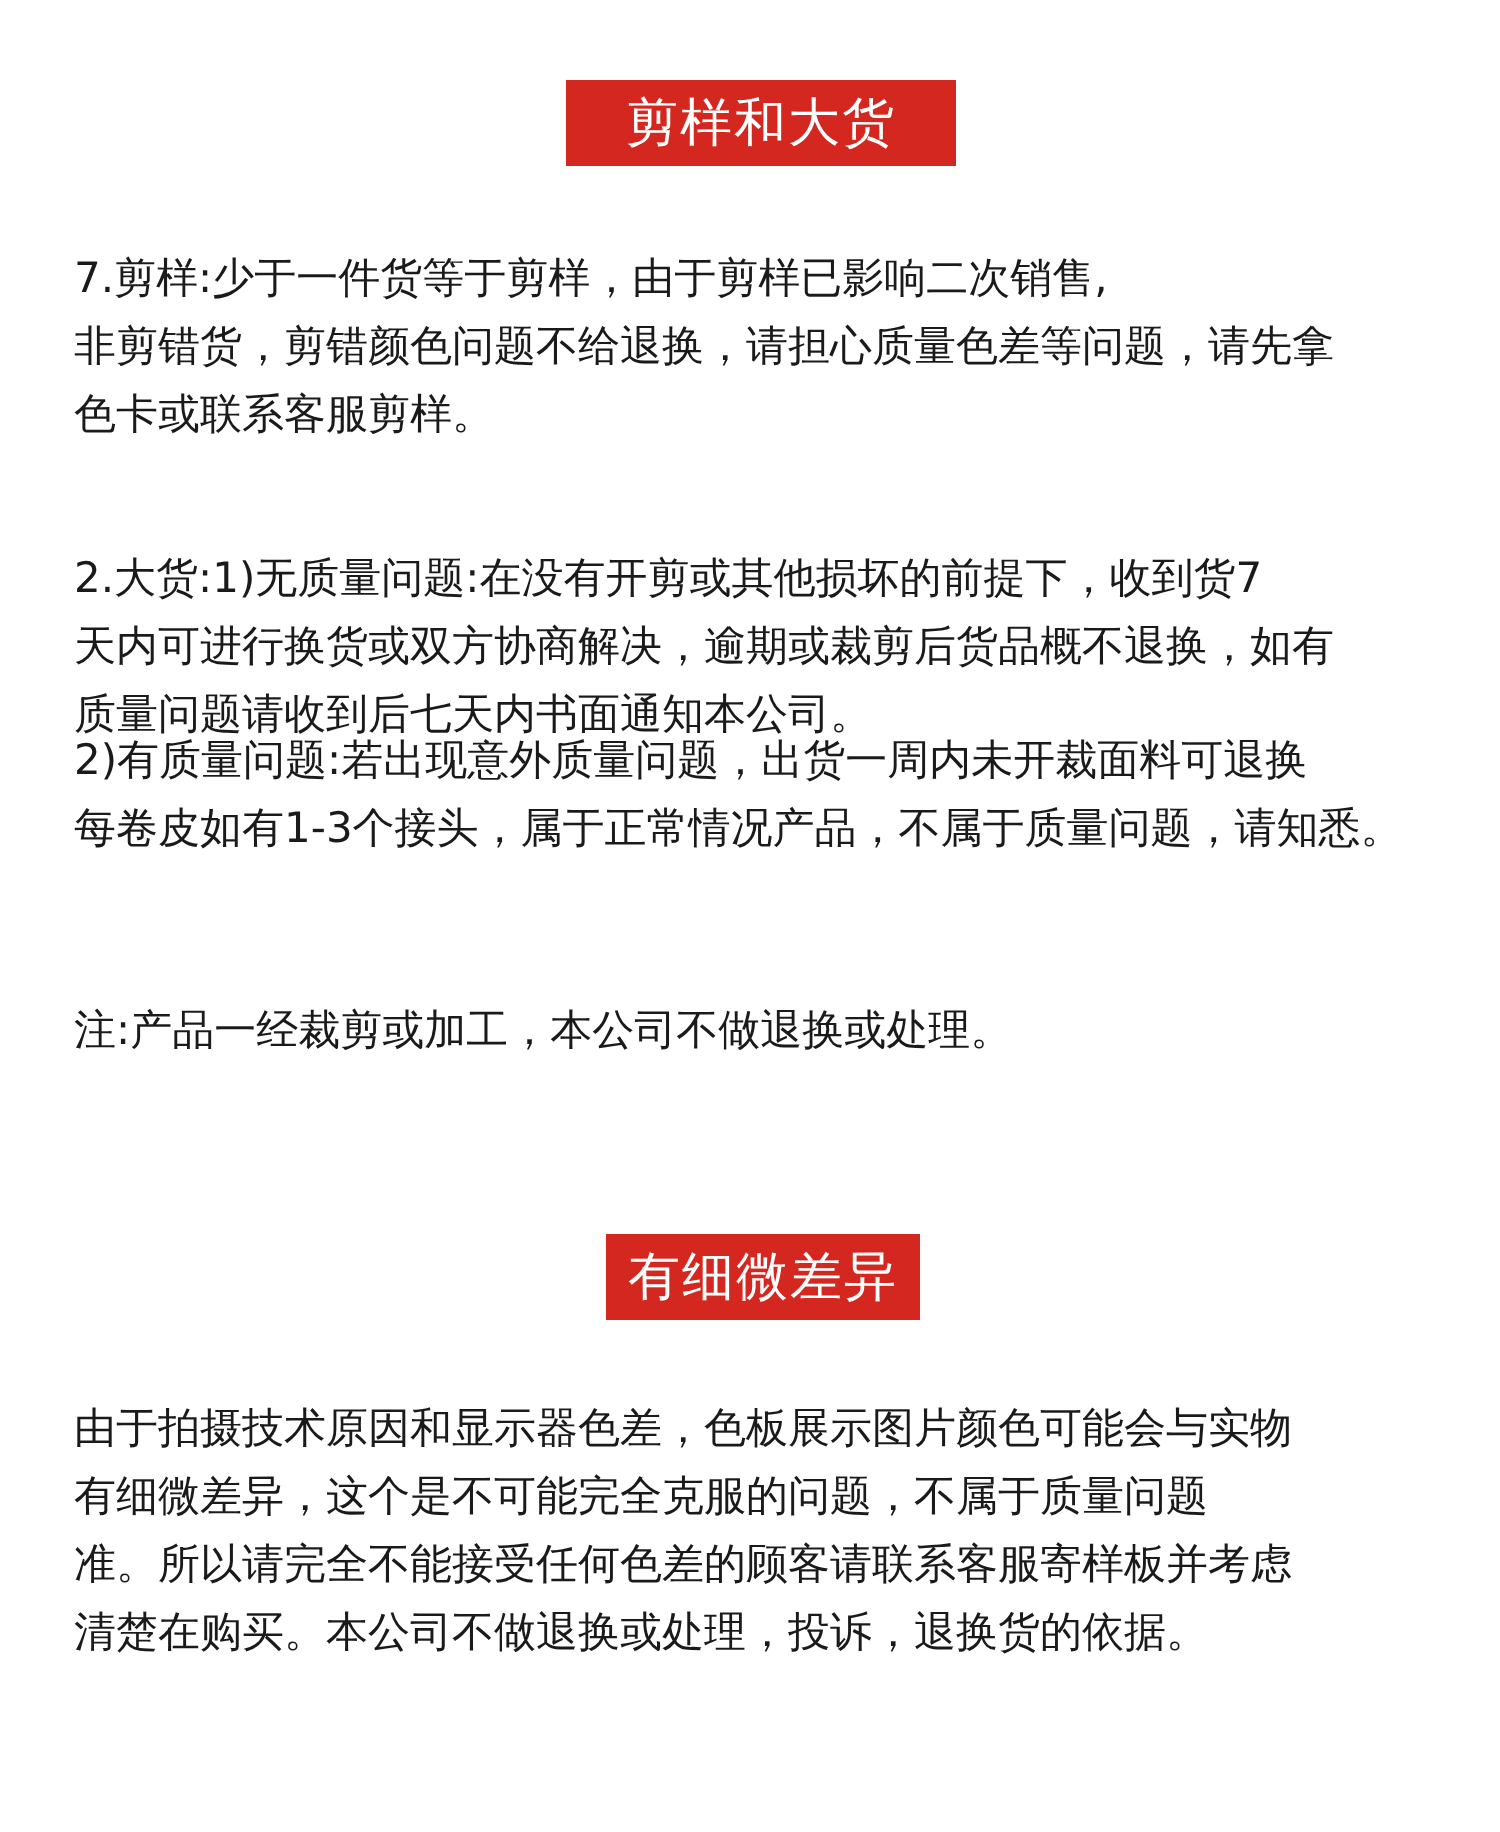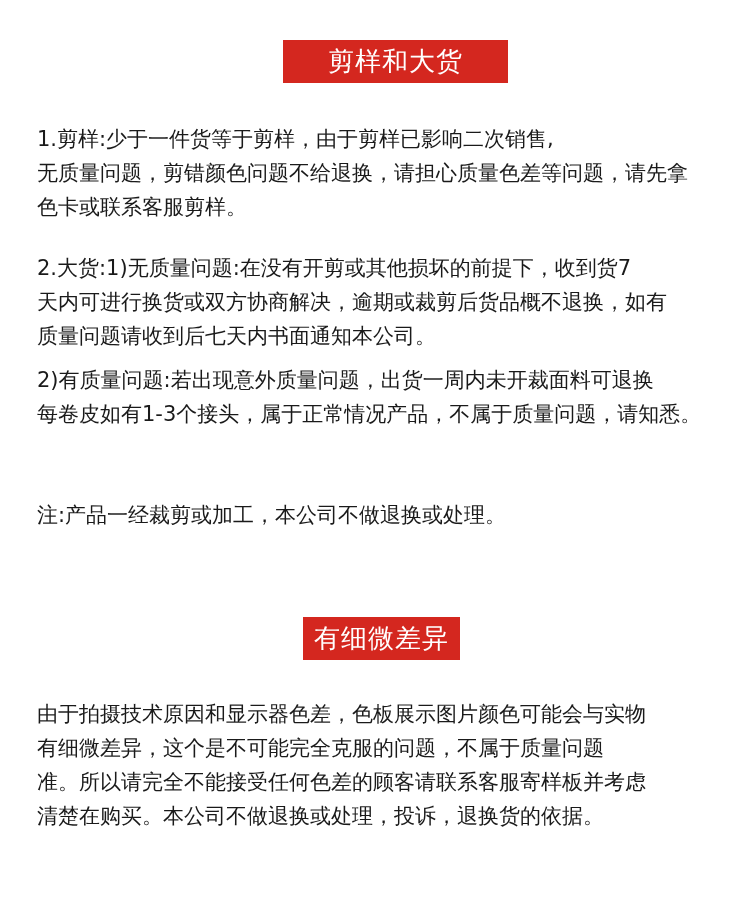--- a/index.html
+++ b/index.html
@@ -6,47 +6,47 @@
     html, body { width: 750px; height: 916px; background: #ffffff; overflow: hidden; }
     body { position: relative; font-family: "DejaVu Sans", "Liberation Sans", sans-serif; color: #1a1a1a; }
     .banner {
       position: absolute;
       background: #d4271f;
       color: #ffffff;
       font-size: 26px;
       display: flex; align-items: center; justify-content: center;
       letter-spacing: 1px;
     }
-    #banner-1 { left: 283px; top: 40px; width: 225px; height: 43px; text-align: center; }
+    #banner-1 { left: 283px; top: 40px; width: 195px; height: 43px; text-align: center; }
     #banner-2 { left: 303px; top: 617px; width: 157px; height: 43px; }
     .para {
       position: absolute;
       left: 37px;
       width: 710px;
       font-size: 21px;
       line-height: 34px;
       white-space: nowrap;
     }
     .para .line { display: block; height: 34px; }
     #p1 { top: 122px; }
-    #p2 { top: 251px; }
+    #p2 { top: 272px; }
     #p3 { top: 363px; }
     #p4 { top: 498px; }
     #p5 { top: 697px; }
   </style>
 </head>
 <body>
 
 <div id="banner-1" class="banner">
   <span>剪样和大货</span>
 </div>
 
 <div id="p1" class="para">
-  <span class="line">1.剪样:少于一件货等于剪样，由于剪样已影响二次销售,</span>
-  <span class="line">无质量问题，剪错颜色问题不给退换，请担心质量色差等问题，请先拿</span>
+  <span class="line">7.剪样:少于一件货等于剪样，由于剪样已影响二次销售,</span>
+  <span class="line">非剪错货，剪错颜色问题不给退换，请担心质量色差等问题，请先拿</span>
   <span class="line">色卡或联系客服剪样。</span>
 </div>
 
 <div id="p2" class="para">
   <span class="line">2.大货:1)无质量问题:在没有开剪或其他损坏的前提下，收到货7</span>
   <span class="line">天内可进行换货或双方协商解决，逾期或裁剪后货品概不退换，如有</span>
   <span class="line">质量问题请收到后七天内书面通知本公司。</span>
 </div>
 
 <div id="p3" class="para">

